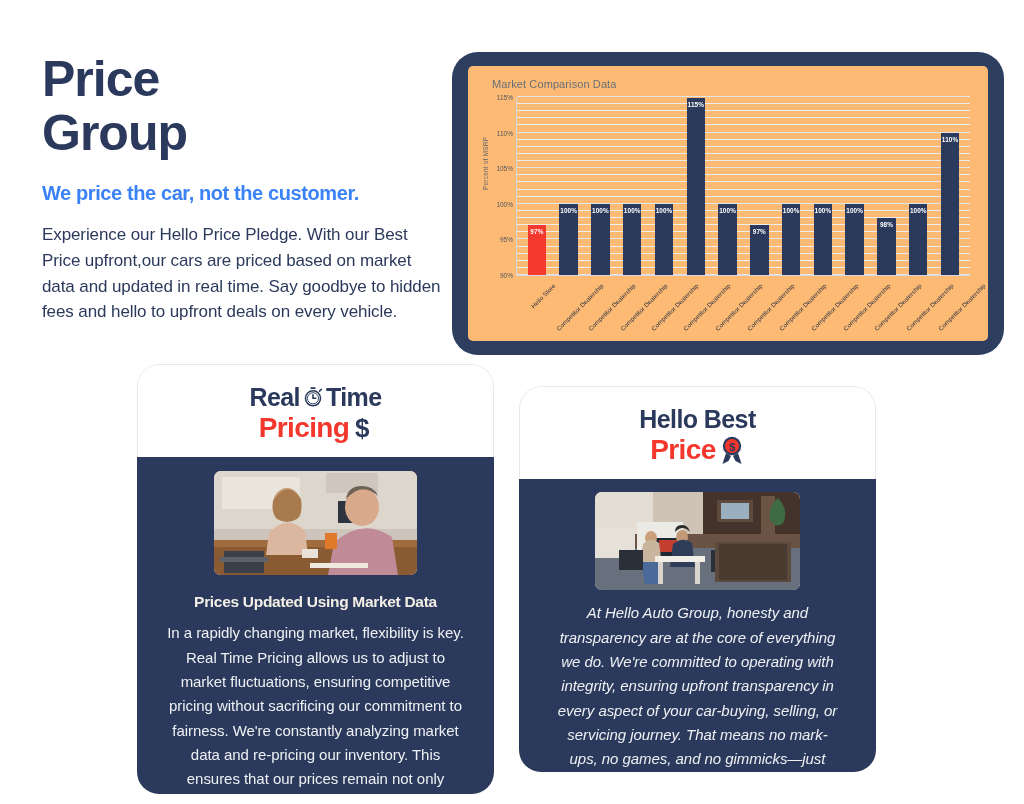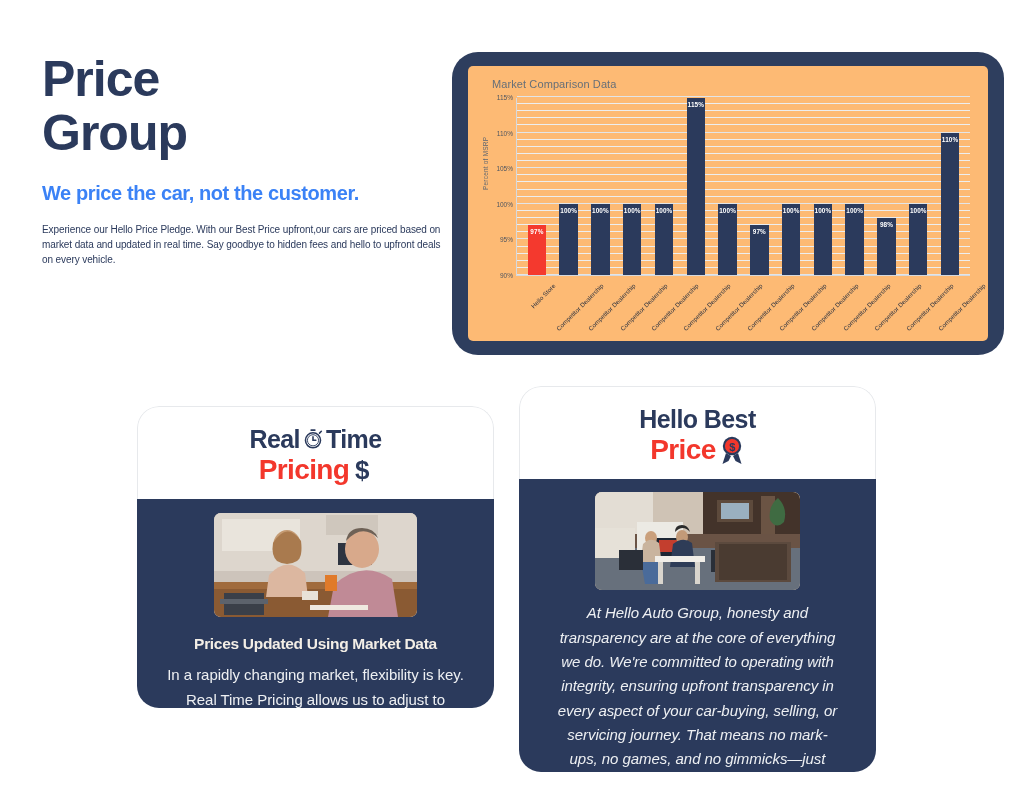--- a/index.html
+++ b/index.html
@@ -19,21 +19,21 @@
   }
   .hero-line {
     font-size: 50px; font-weight: bold; color: #2b3a5c;
     letter-spacing: -1px; line-height: 1.08;
   }
   .hero-sub {
     margin-top: 22px; font-size: 20px; font-weight: bold;
     color: #3b82f6; letter-spacing: -0.4px;
   }
   .hero-body {
-    margin-top: 17px; font-size: 10px; color: #2b3a5c;
+    margin-top: 17px; font-size: 17px; color: #2b3a5c;
     line-height: 1.52; letter-spacing: -0.1px;
   }
 
   
   .device {
     position: absolute; left: 452px; top: 52px;
     width: 552px; height: 303px;
     background: #2e3e5e; border-radius: 26px;
     padding: 14px 16px;
   }
@@ -98,21 +98,21 @@
     transform: translateX(-50%) rotate(-45deg);
     font-size: 6.2px; color: #2f3440; white-space: nowrap;
     letter-spacing: 0.1px;
   }
 
   
   .card {
     position: absolute; width: 357px;
     border-radius: 22px; overflow: hidden;
   }
-  .card-left  { left: 137px; top: 406px; height: 302px; }
+  .card-left  { left: 137px; top: 364px; height: 430px; }
   .card-right { left: 519px; top: 386px; height: 386px; }
   .card-head {
     background: #ffffff; border-radius: 22px 22px 0 0;
     text-align: center; padding: 18px 10px 14px;
     border: 1px solid #e7e9ec; border-bottom: none;
   }
   .card-head .l1 {
     font-size: 25px; font-weight: bold; color: #2b3a5c;
     letter-spacing: -0.6px; line-height: 1.12;
     display: flex; align-items: center; justify-content: center; gap: 2px;

